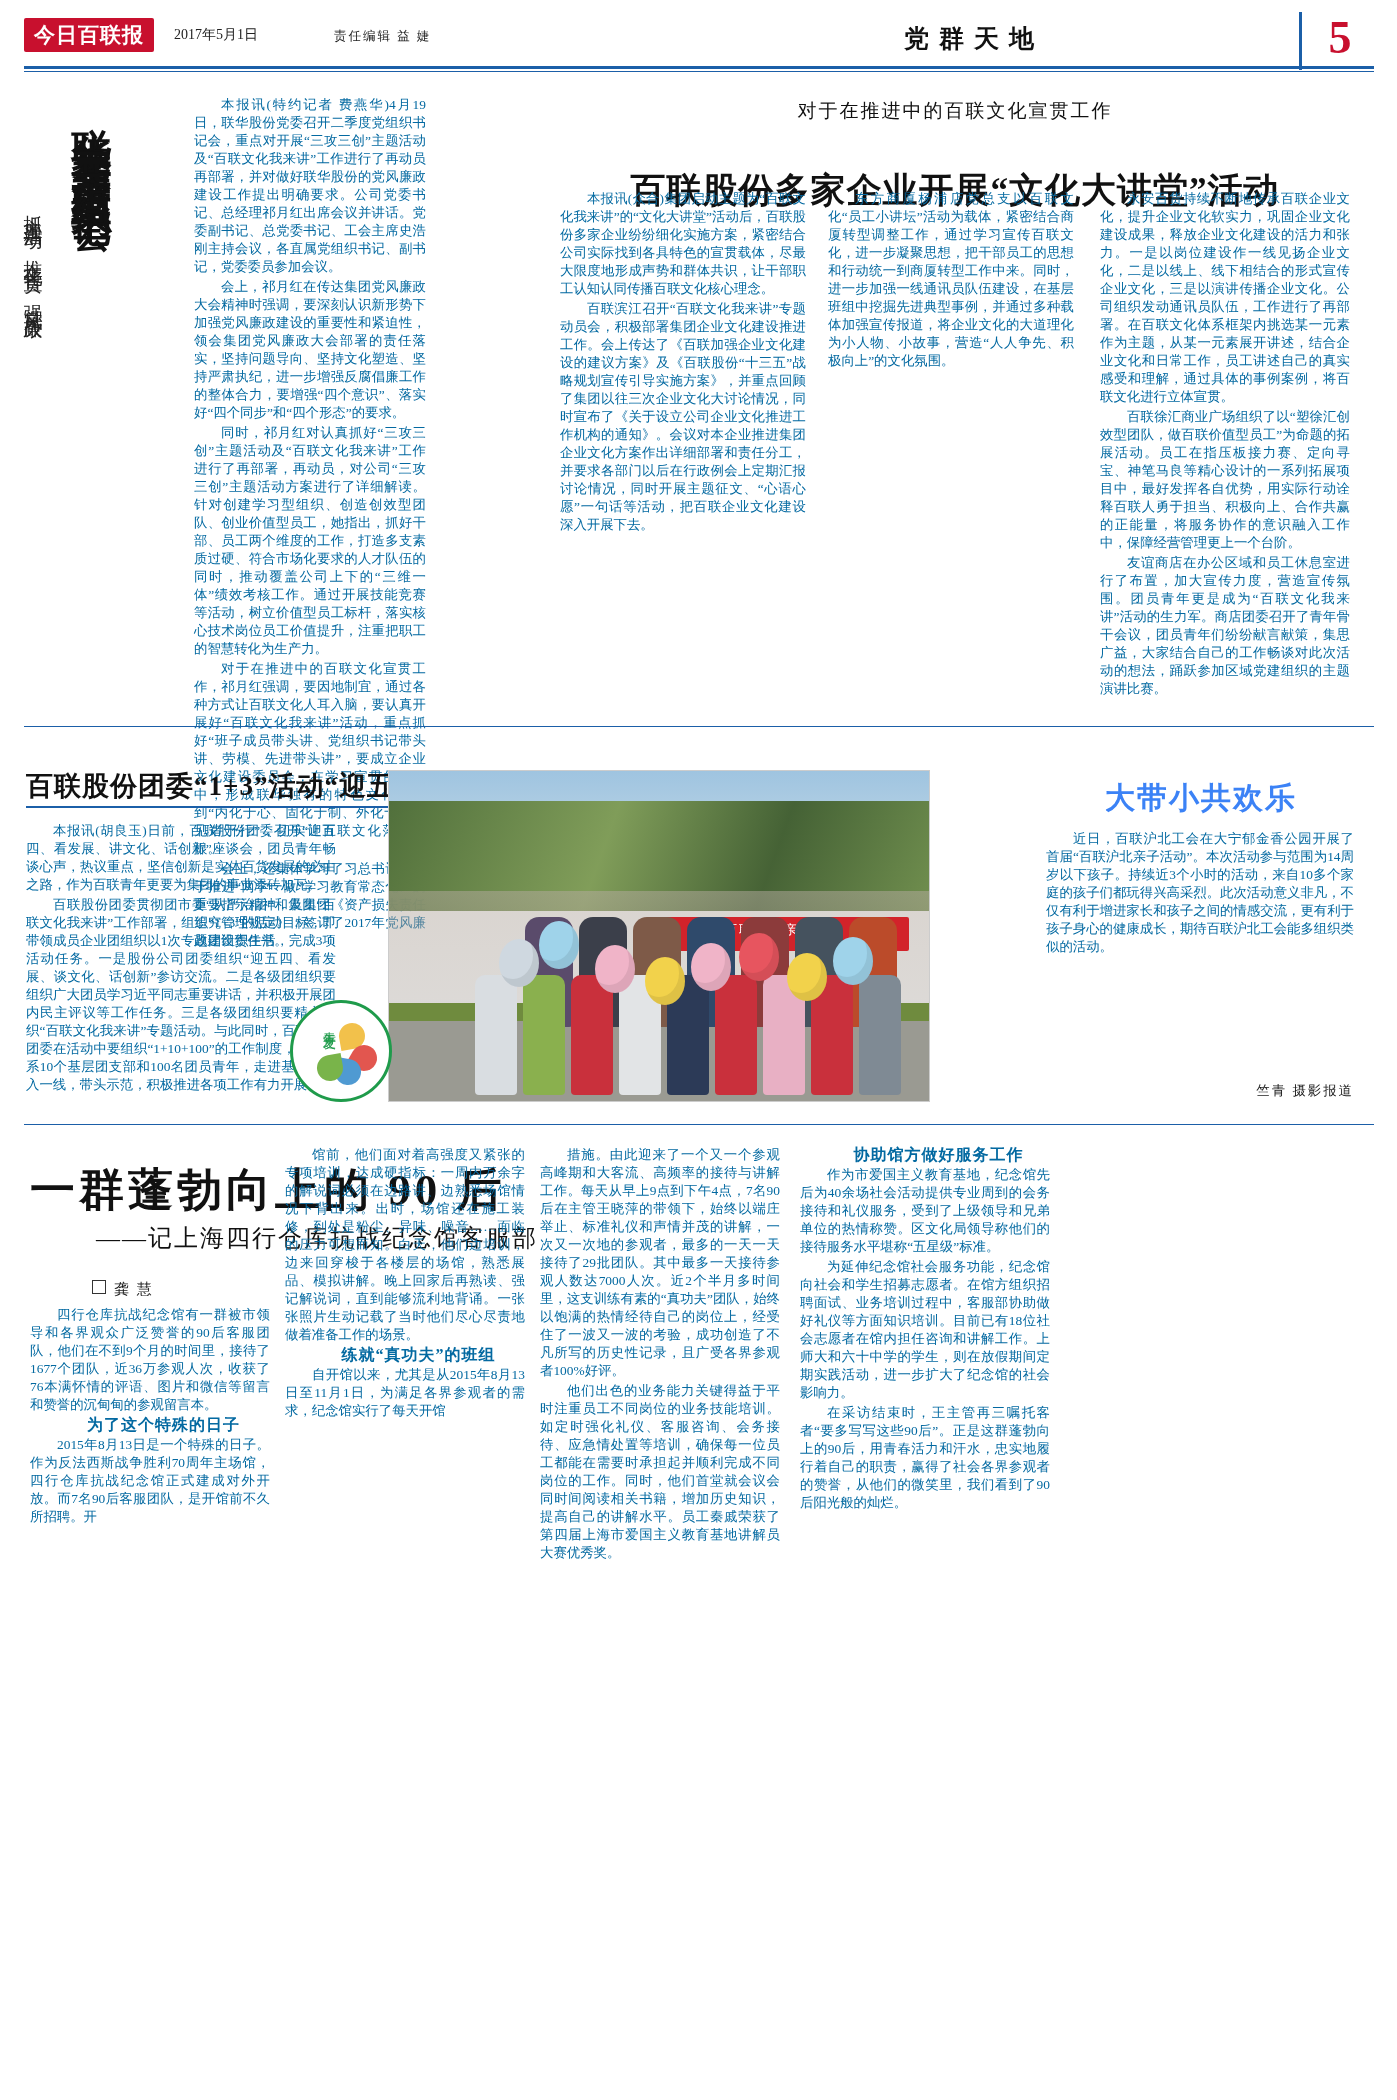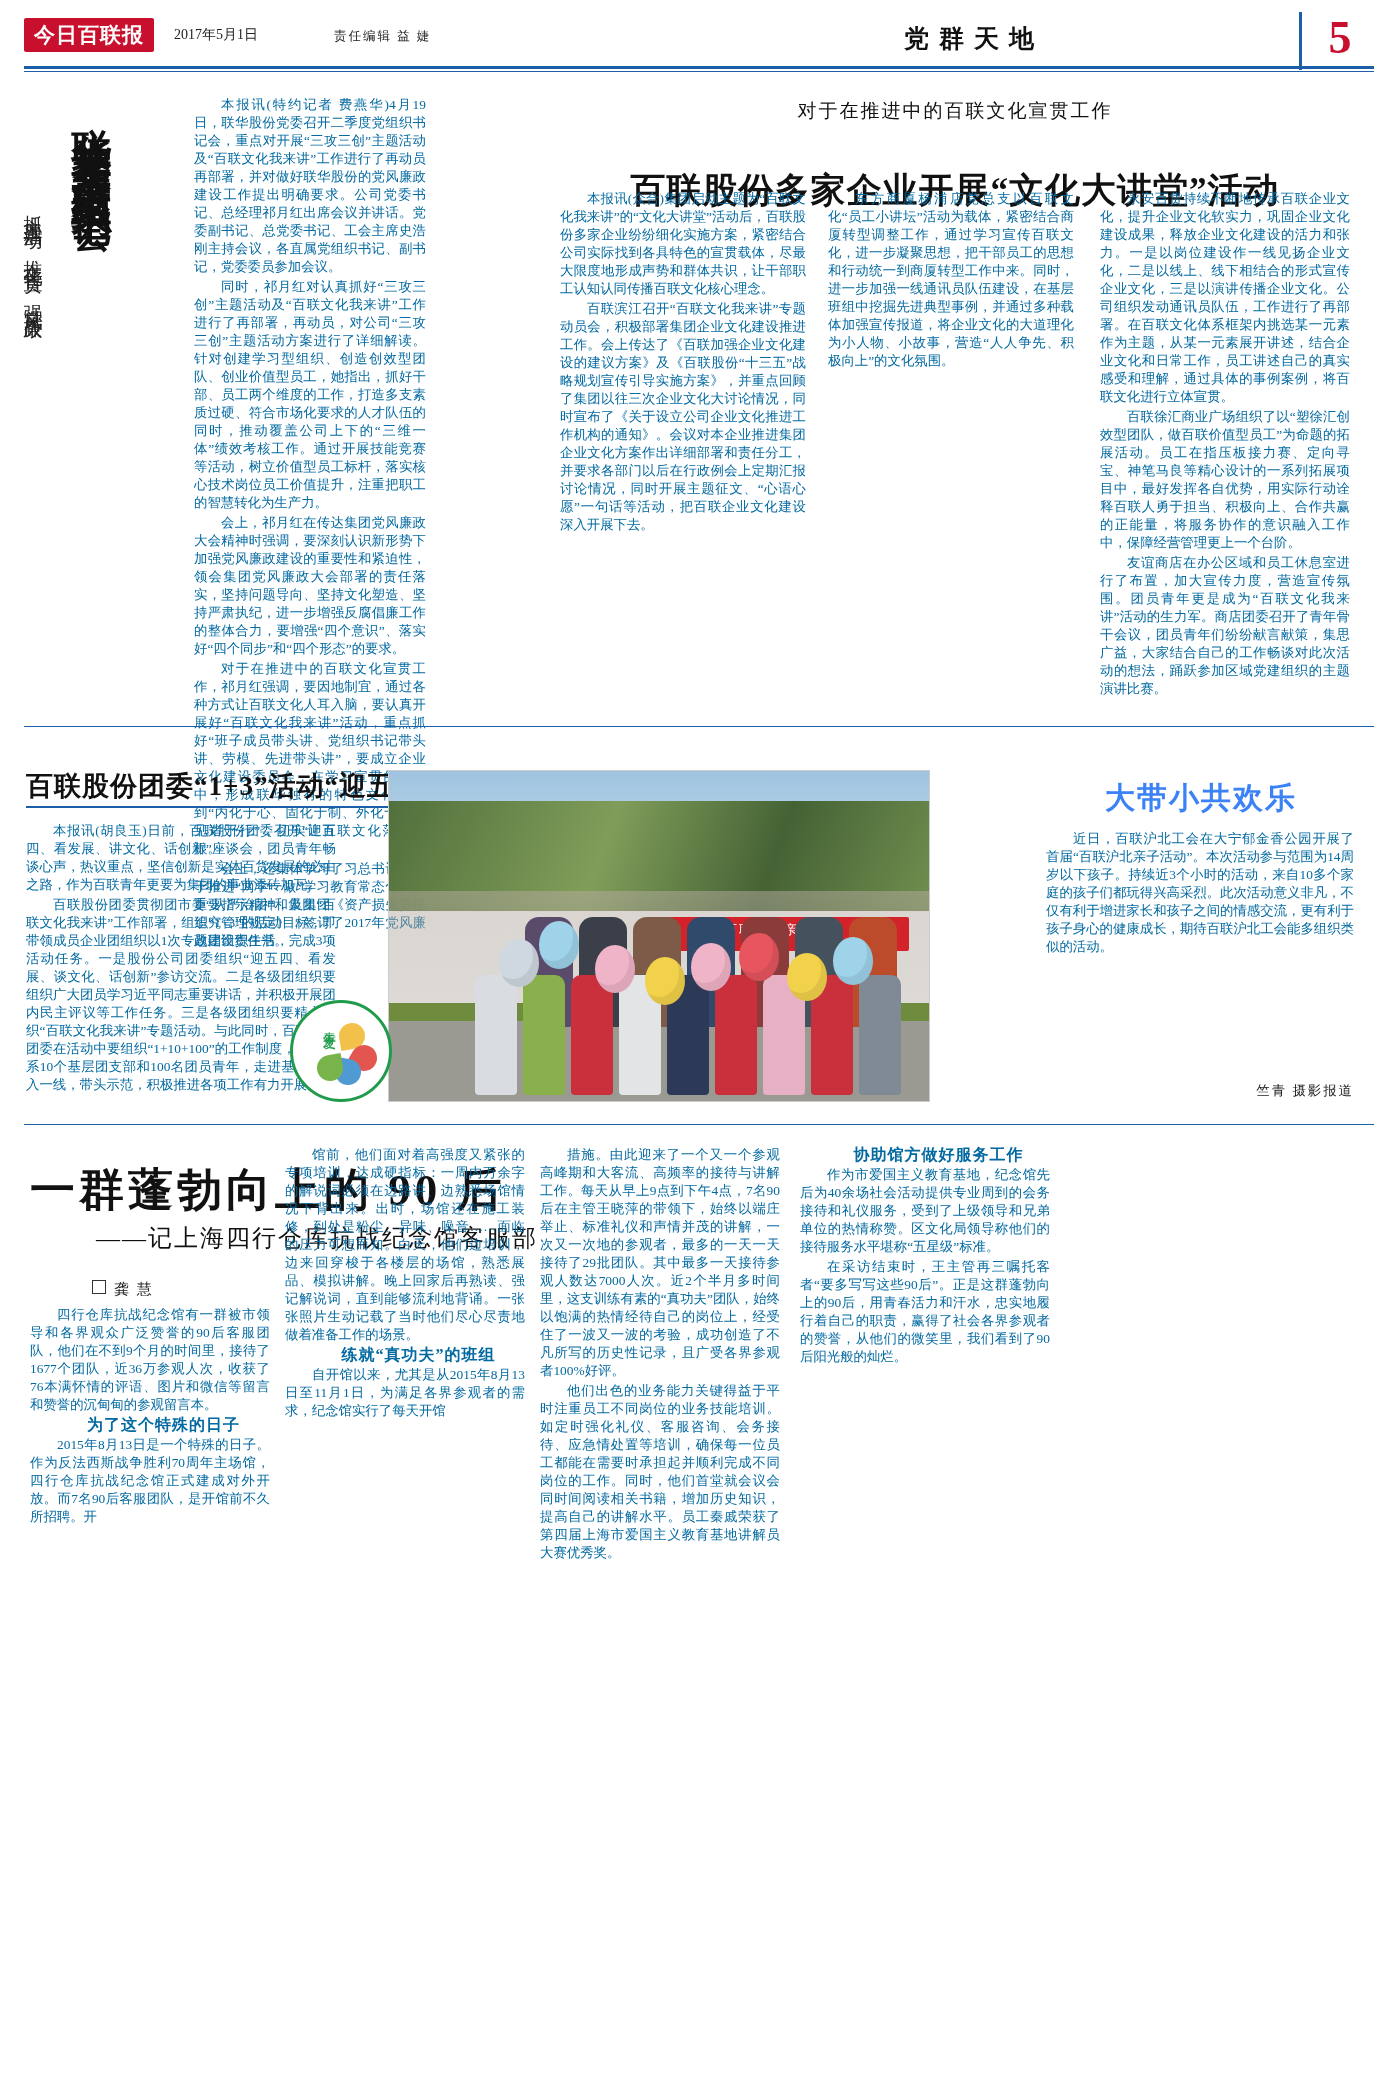--- a/index.html
+++ b/index.html
@@ -102,22 +102,22 @@
     <div class="page-no">5</div>
   </div>
   <div class="rule-top"></div>
   <div class="rule-top2"></div>
 
   <div class="v-main">联华党委召开二季度党组织书记会</div>
   <div class="v-sub">抓主题活动 推文化宣贯 强党风廉政</div>
 
   <div class="col a1c1" style="left:194px;top:96px;width:232px;">
     <p>本报讯(特约记者 费燕华)4月19日，联华股份党委召开二季度党组织书记会，重点对开展“三攻三创”主题活动及“百联文化我来讲”工作进行了再动员再部署，并对做好联华股份的党风廉政建设工作提出明确要求。公司党委书记、总经理祁月红出席会议并讲话。党委副书记、总党委书记、工会主席史浩刚主持会议，各直属党组织书记、副书记，党委委员参加会议。</p>
+    <p>会上，祁月红在传达集团党风廉政大会精神时强调，要深刻认识新形势下加强党风廉政建设的重要性和紧迫性，领会集团党风廉政大会部署的责任落实，坚持问题导向、坚持文化塑造、坚持严肃执纪，进一步增强反腐倡廉工作的整体合力，要增强“四个意识”、落实好“四个同步”和“四个形态”的要求。</p>
     <p>同时，祁月红对认真抓好“三攻三创”主题活动及“百联文化我来讲”工作进行了再部署，再动员，对公司“三攻三创”主题活动方案进行了详细解读。针对创建学习型组织、创造创效型团队、创业价值型员工，她指出，抓好干部、员工两个维度的工作，打造多支素质过硬、符合市场化要求的人才队伍的同时，推动覆盖公司上下的“三维一体”绩效考核工作。通过开展技能竞赛等活动，树立价值型员工标杆，落实核心技术岗位员工价值提升，注重把职工的智慧转化为生产力。</p>
-    <p>会上，祁月红在传达集团党风廉政大会精神时强调，要深刻认识新形势下加强党风廉政建设的重要性和紧迫性，领会集团党风廉政大会部署的责任落实，坚持问题导向、坚持文化塑造、坚持严肃执纪，进一步增强反腐倡廉工作的整体合力，要增强“四个意识”、落实好“四个同步”和“四个形态”的要求。</p>
     <p>对于在推进中的百联文化宣贯工作，祁月红强调，要因地制宜，通过各种方式让百联文化人耳入脑，要认真开展好“百联文化我来讲”活动，重点抓好“班子成员带头讲、党组织书记带头讲、劳模、先进带头讲”，要成立企业文化建设委员会，在学习宣贯的过程中，形成联华独有的特色文化，做到“内化于心、固化于制、外化于形、见诸于行”，切实让百联文化落地生根。</p>
     <p>会上，还集体学习了习总书记《关于推进“两学一做”学习教育常态化》的重要指示精神，及集团《资产损失责任追究管理规定》；签订了2017年党风廉政建设责任书。</p>
   </div>
 
   <div class="a2-sup">对于在推进中的百联文化宣贯工作</div>
   <div class="a2-head">百联股份多家企业开展“文化大讲堂”活动</div>
 
   <div class="col a2c1">
     <p>本报讯(众合)集团启动主题为“百联文化我来讲”的“文化大讲堂”活动后，百联股份多家企业纷纷细化实施方案，紧密结合公司实际找到各具特色的宣贯载体，尽最大限度地形成声势和群体共识，让干部职工认知认同传播百联文化核心理念。</p>
     <p>百联滨江召开“百联文化我来讲”专题动员会，积极部署集团企业文化建设推进工作。会上传达了《百联加强企业文化建设的建议方案》及《百联股份“十三五”战略规划宣传引导实施方案》，并重点回顾了集团以往三次企业文化大讨论情况，同时宣布了《关于设立公司企业文化推进工作机构的通知》。会议对本企业推进集团企业文化方案作出详细部署和责任分工，并要求各部门以后在行政例会上定期汇报讨论情况，同时开展主题征文、“心语心愿”一句话等活动，把百联企业文化建设深入开展下去。</p>
@@ -210,20 +210,21 @@
     <p class="sub-h">练就“真功夫”的班组</p>
     <p>自开馆以来，尤其是从2015年8月13日至11月1日，为满足各界参观者的需求，纪念馆实行了每天开馆</p>
   </div>
   <div class="col bc3">
     <p>措施。由此迎来了一个又一个参观高峰期和大客流、高频率的接待与讲解工作。每天从早上9点到下午4点，7名90后在主管王晓萍的带领下，始终以端庄举止、标准礼仪和声情并茂的讲解，一次又一次地的参观者，最多的一天一天接待了29批团队。其中最多一天接待参观人数达7000人次。近2个半月多时间里，这支训练有素的“真功夫”团队，始终以饱满的热情经待自己的岗位上，经受住了一波又一波的考验，成功创造了不凡所写的历史性记录，且广受各界参观者100%好评。</p>
     <p>他们出色的业务能力关键得益于平时注重员工不同岗位的业务技能培训。如定时强化礼仪、客服咨询、会务接待、应急情处置等培训，确保每一位员工都能在需要时承担起并顺利完成不同岗位的工作。同时，他们首堂就会议会同时间阅读相关书籍，增加历史知识，提高自己的讲解水平。员工秦戚荣获了第四届上海市爱国主义教育基地讲解员大赛优秀奖。</p>
   </div>
   <div class="col bc4">
     <p class="sub-h" style="margin-top:0;">协助馆方做好服务工作</p>
     <p>作为市爱国主义教育基地，纪念馆先后为40余场社会活动提供专业周到的会务接待和礼仪服务，受到了上级领导和兄弟单位的热情称赞。区文化局领导称他们的接待服务水平堪称“五星级”标准。</p>
+    <p>为延伸纪念馆社会服务功能，纪念馆向社会和学生招募志愿者。在馆方组织招聘面试、业务培训过程中，客服部协助做好礼仪等方面知识培训。目前已有18位社会志愿者在馆内担任咨询和讲解工作。上师大和六十中学的学生，则在放假期间定期实践活动，进一步扩大了纪念馆的社会影响力。</p>
     <p>在采访结束时，王主管再三嘱托客者“要多写写这些90后”。正是这群蓬勃向上的90后，用青春活力和汗水，忠实地履行着自己的职责，赢得了社会各界参观者的赞誉，从他们的微笑里，我们看到了90后阳光般的灿烂。</p>
   </div>
 
   <div class="badge"></div>
   <div class="badge-white">
     <div class="badge-fig" style="left:14px;"></div>
     <div class="badge-head" style="left:17px;top:-8px;"></div>
     <div class="badge-fig" style="left:44px;background:#c8102e;"></div>
     <div class="badge-head" style="left:47px;top:-8px;"></div>
     <div class="badge-fig" style="left:74px;background:#2f8f4f;"></div>

